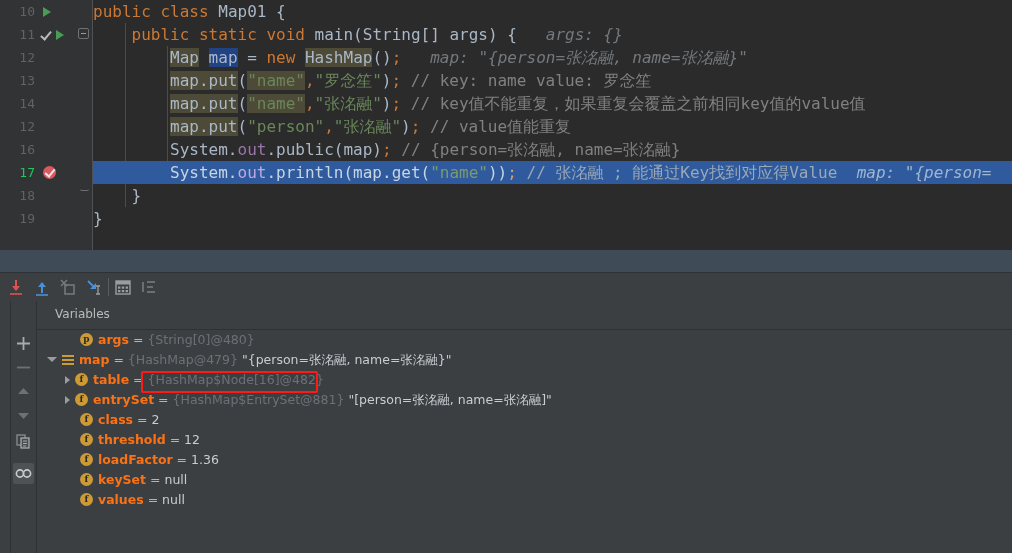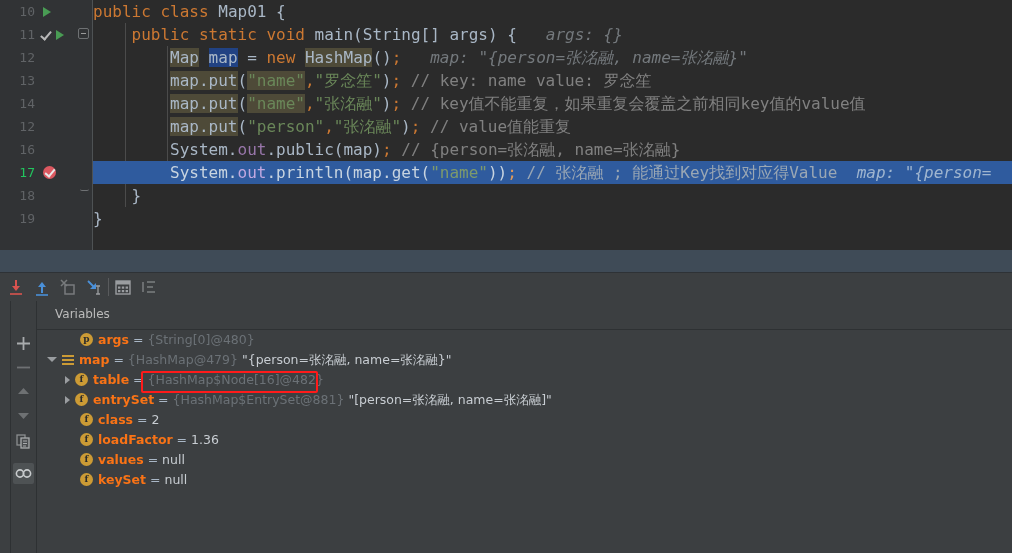--- a/index.html
+++ b/index.html
@@ -390,19 +390,20 @@
       <span>Variables</span>
     </div>
 
     <div class="var-tree" id="var-tree">
         <div class="var-row" style="padding-left: 28px;"><span class="tri-space"></span><span class="vicon">p</span><span class="vname">args</span><span class="veq"> = </span><span class="vref">{String[0]@480}</span></div>
         <div class="var-row" style="padding-left: 10px;"><span class="tri open"></span><span class="vicon local"></span><span class="vname">map</span><span class="veq"> = </span><span class="vref">{HashMap@479}</span><span class="vval"> "{person=张洺融, name=张洺融}"</span></div>
         <div class="var-row" style="padding-left: 28px;"><span class="tri"></span><span class="vicon">f</span><span class="vname">table</span><span class="veq"> = </span><span class="vref">{HashMap$Node[16]@482}</span></div>
         <div class="annot-box" style="left: 104px; top: 41px; width: 173px; height: 18px; border-color: rgb(255, 26, 26);"></div>
         <div class="var-row" style="padding-left: 28px;"><span class="tri"></span><span class="vicon">f</span><span class="vname">entrySet</span><span class="veq"> = </span><span class="vref">{HashMap$EntrySet@881}</span><span class="vval"> "[person=张洺融, name=张洺融]"</span></div>
         <div class="var-row" style="padding-left: 28px;"><span class="tri-space"></span><span class="vicon">f</span><span class="vname">class</span><span class="veq"> = </span><span class="vval">2</span></div>
+        <div class="var-row" style="padding-left: 28px;"><span class="tri-space"></span><span class="vicon">f</span><span class="vname">threshold</span><span class="veq"> = </span><span class="vval">12</span></div>
         <div class="var-row" style="padding-left: 28px;"><span class="tri-space"></span><span class="vicon">f</span><span class="vname">loadFactor</span><span class="veq"> = </span><span class="vval">1.36</span></div>
+        <div class="var-row" style="padding-left: 28px;"><span class="tri-space"></span><span class="vicon">f</span><span class="vname">keySet</span><span class="veq"> = </span><span class="vval">null</span></div>
         <div class="var-row" style="padding-left: 28px;"><span class="tri-space"></span><span class="vicon">f</span><span class="vname">values</span><span class="veq"> = </span><span class="vval">null</span></div>
-        <div class="var-row" style="padding-left: 28px;"><span class="tri-space"></span><span class="vicon">f</span><span class="vname">keySet</span><span class="veq"> = </span><span class="vval">null</span></div>
       </div>
   </div>
 
 </div>
 
 </body></html>

